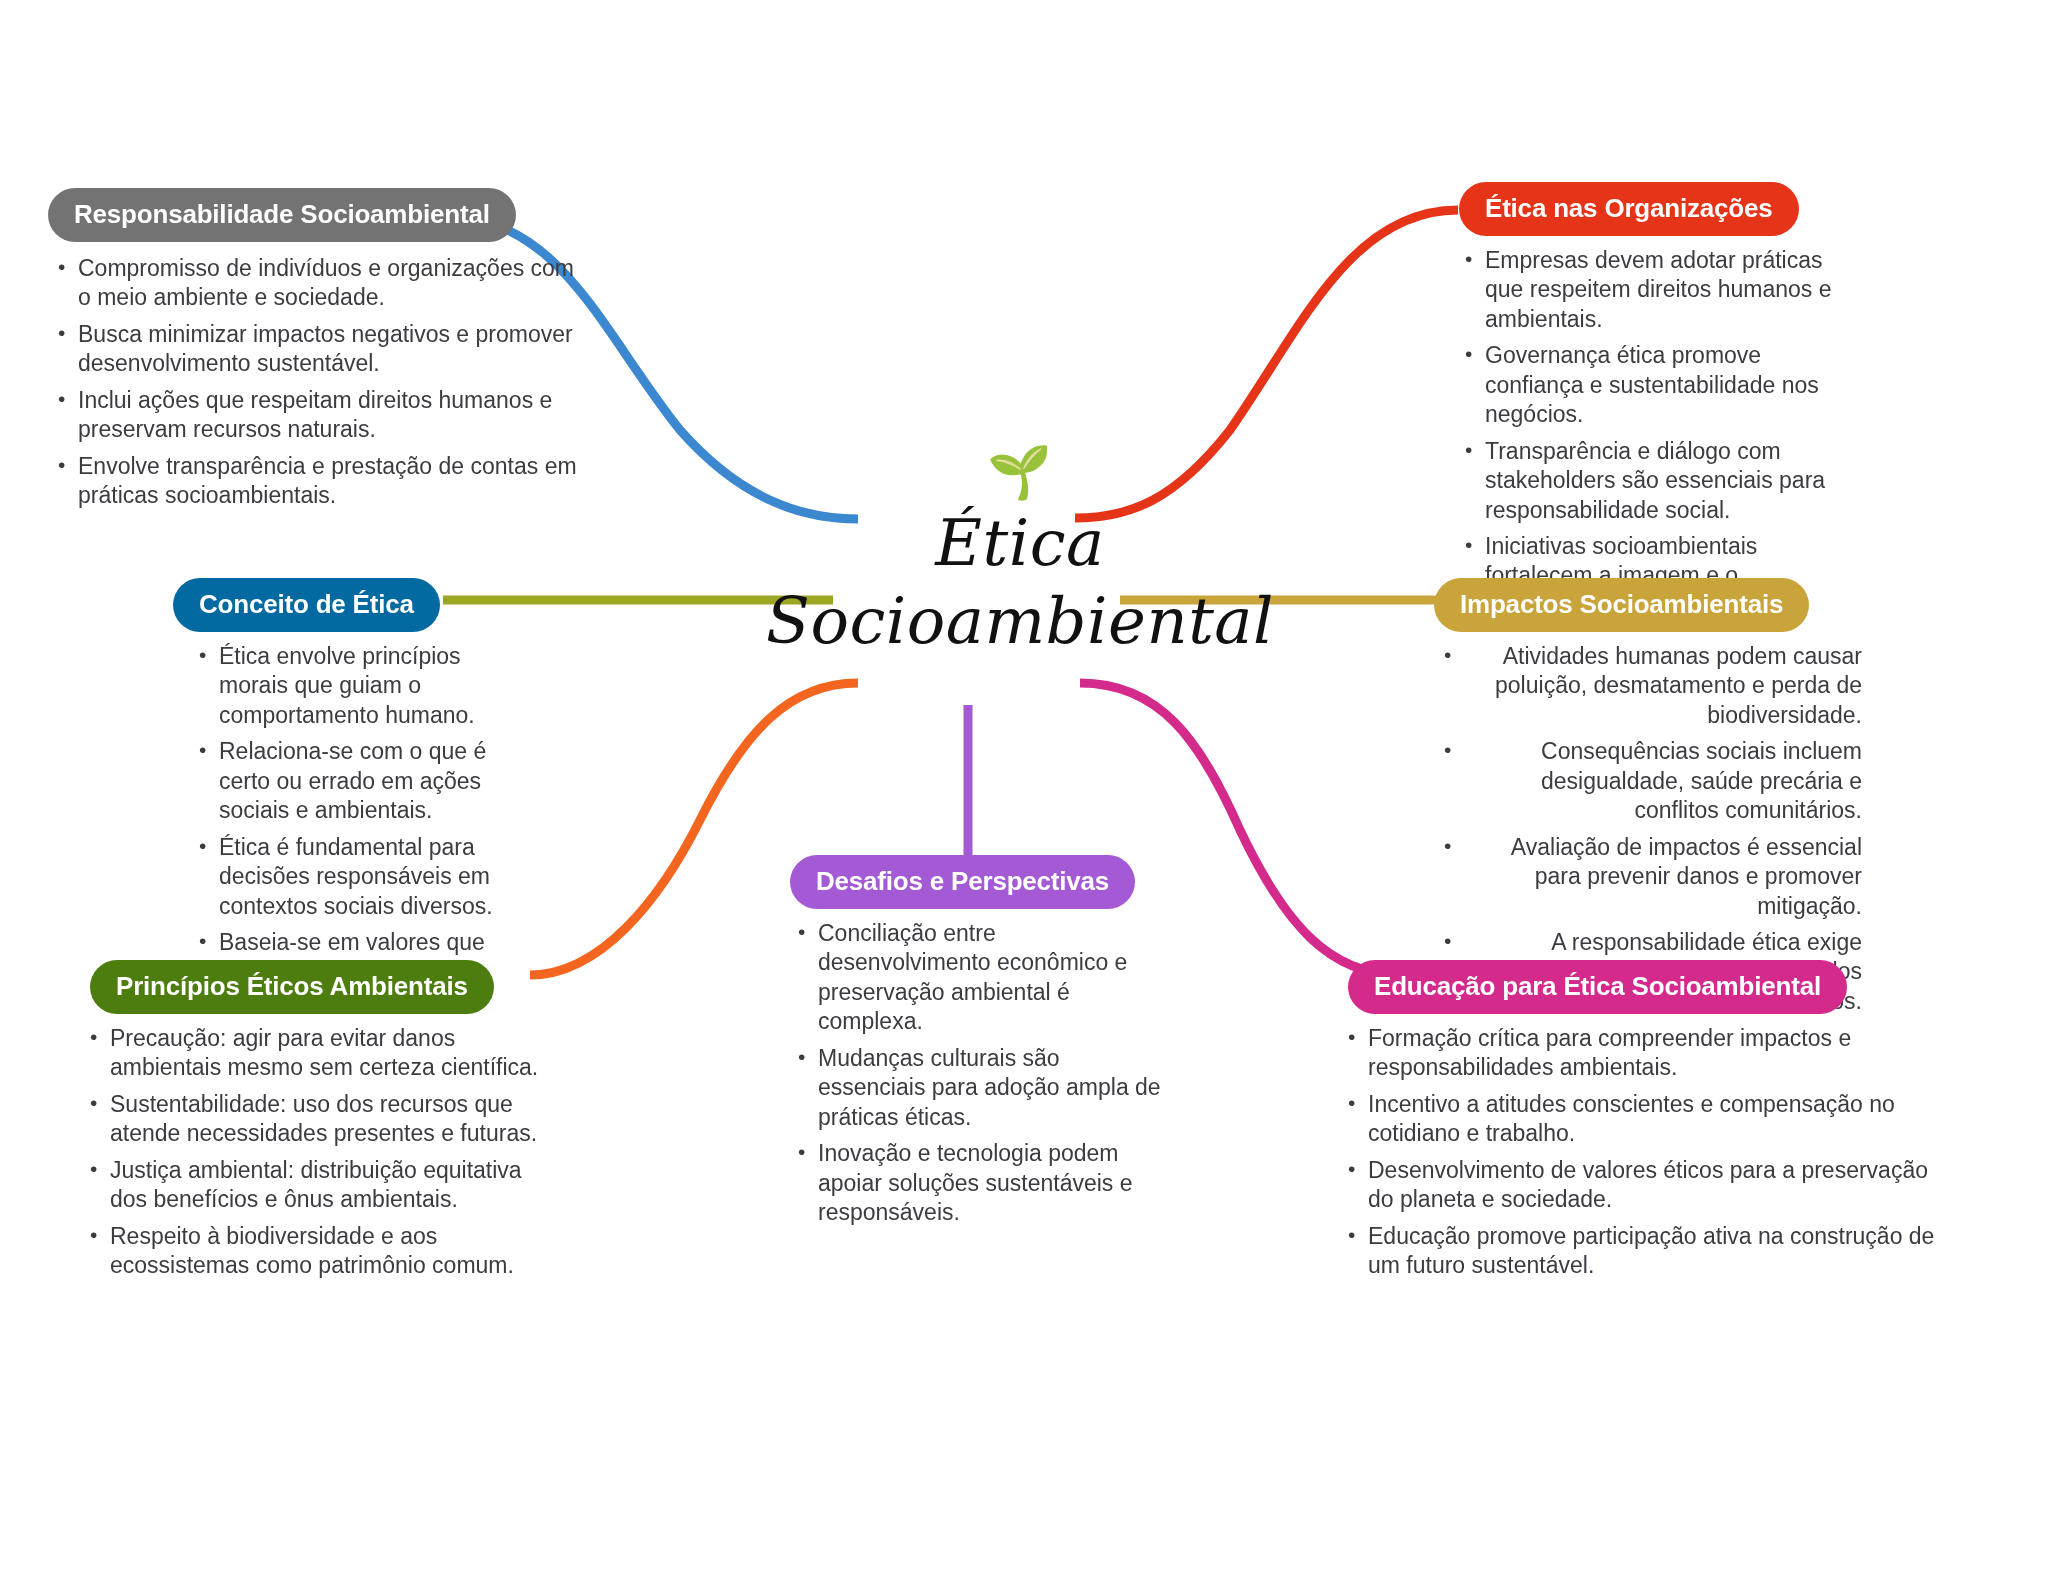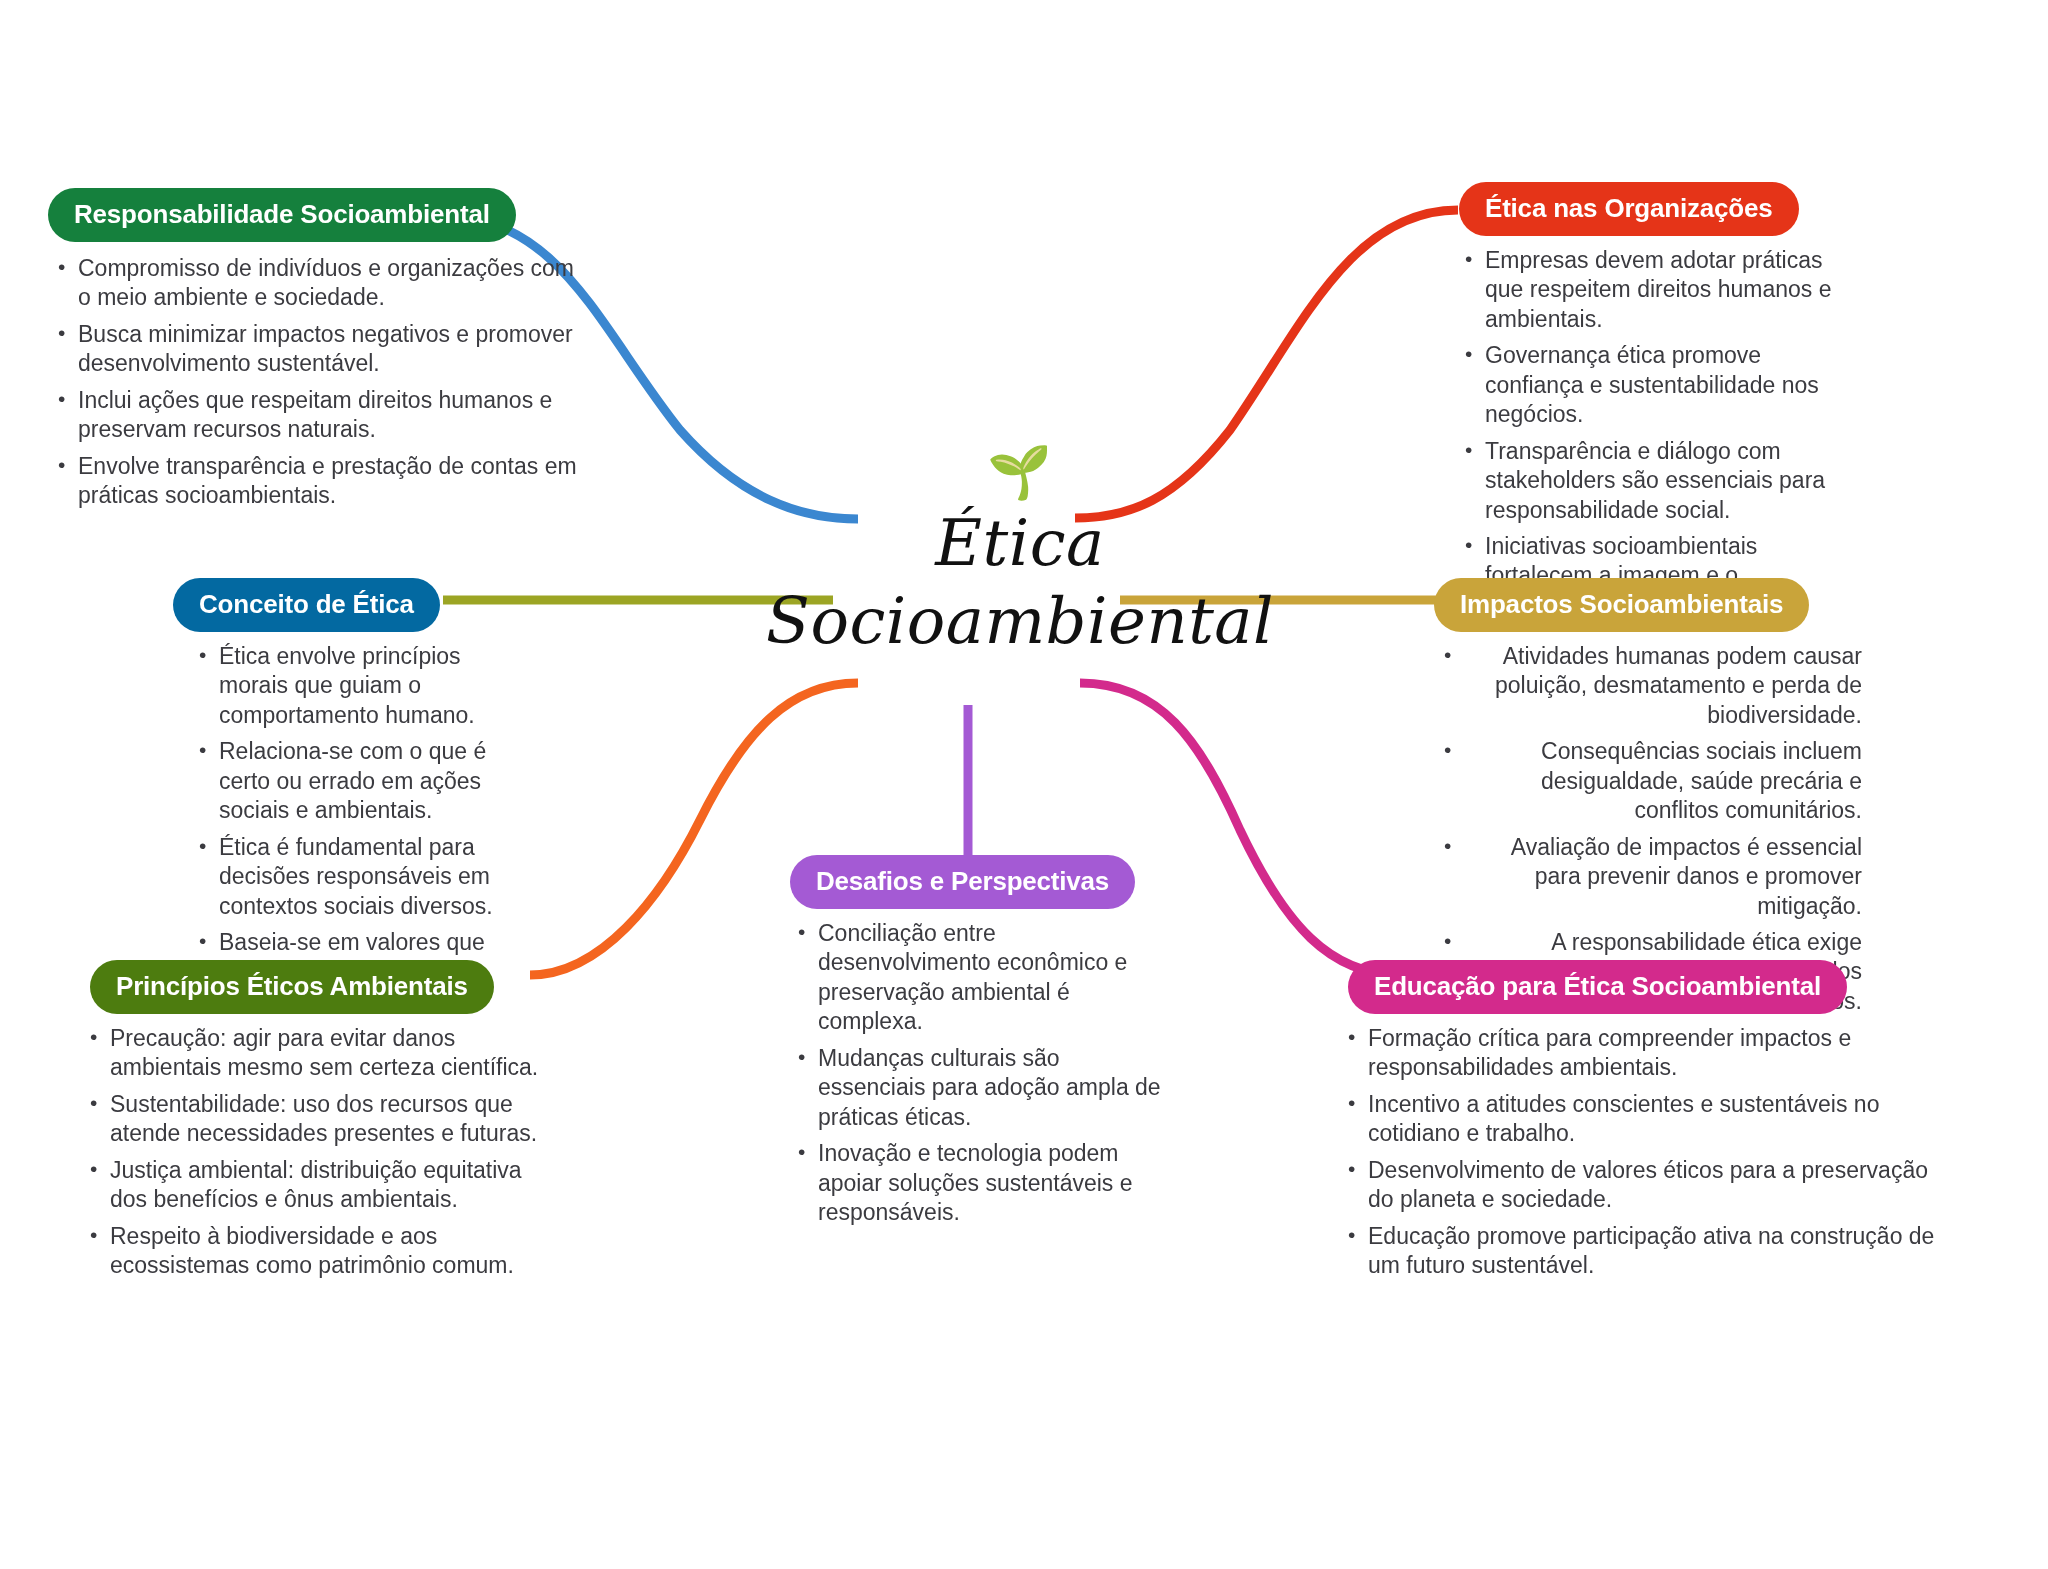--- a/index.html
+++ b/index.html
@@ -148,21 +148,21 @@
     <path d="M 1080 683 C 1160 683, 1200 740, 1240 830 C 1285 925, 1330 975, 1400 975" fill="none" stroke="#d32a8c" stroke-width="9" stroke-linecap="butt"></path>
   </svg>
 
   <div class="center-node">
     <span class="sprout-icon">🌱</span>
     <span class="center-title">Ética
 Socioambiental</span>
   </div>
 
   <div class="branch b-responsabilidade">
-    <div class="pill" style="background: #15803d;">Responsabilidade Socioambiental</div>
+    <div class="pill" style="background: #737373;">Responsabilidade Socioambiental</div>
     <ul class="bullets">
       <li>Compromisso de indivíduos e organizações com o meio ambiente e sociedade.</li>
       <li>Busca minimizar impactos negativos e promover desenvolvimento sustentável.</li>
       <li>Inclui ações que respeitam direitos humanos e preservam recursos naturais.</li>
       <li>Envolve transparência e prestação de contas em práticas socioambientais.</li>
     </ul>
   </div>
 
   <div class="branch b-etica-org">
     <div class="pill" style="background: rgb(229, 52, 24);">Ética nas Organizações</div>
@@ -210,19 +210,19 @@
       <li>Conciliação entre desenvolvimento econômico e preservação ambiental é complexa.</li>
       <li>Mudanças culturais são essenciais para adoção ampla de práticas éticas.</li>
       <li>Inovação e tecnologia podem apoiar soluções sustentáveis e responsáveis.</li>
     </ul>
   </div>
 
   <div class="branch b-educacao">
     <div class="pill" style="background: rgb(211, 42, 140);">Educação para Ética Socioambiental</div>
     <ul class="bullets">
       <li>Formação crítica para compreender impactos e responsabilidades ambientais.</li>
-      <li>Incentivo a atitudes conscientes e sustentáveis no cotidiano e trabalho.</li>
+      <li>Incentivo a atitudes conscientes e compensação no cotidiano e trabalho.</li>
       <li>Desenvolvimento de valores éticos para a preservação do planeta e sociedade.</li>
       <li>Educação promove participação ativa na construção de um futuro sustentável.</li>
     </ul>
   </div>
 
 </div>
 
 </body></html>

